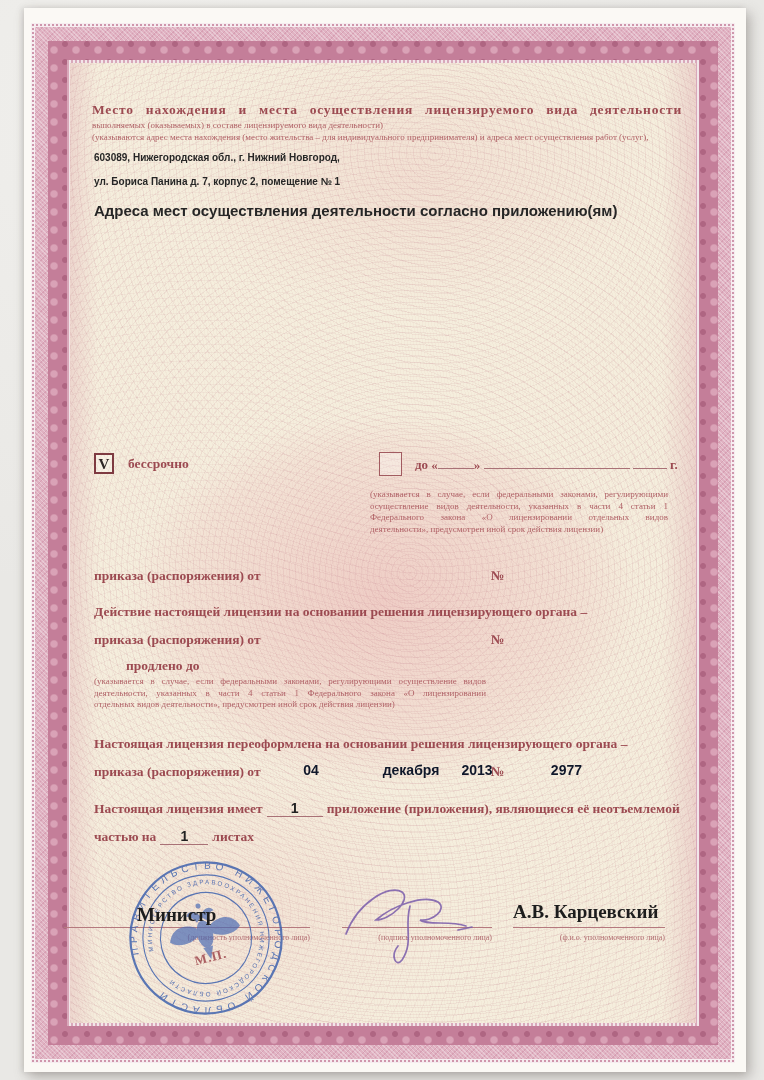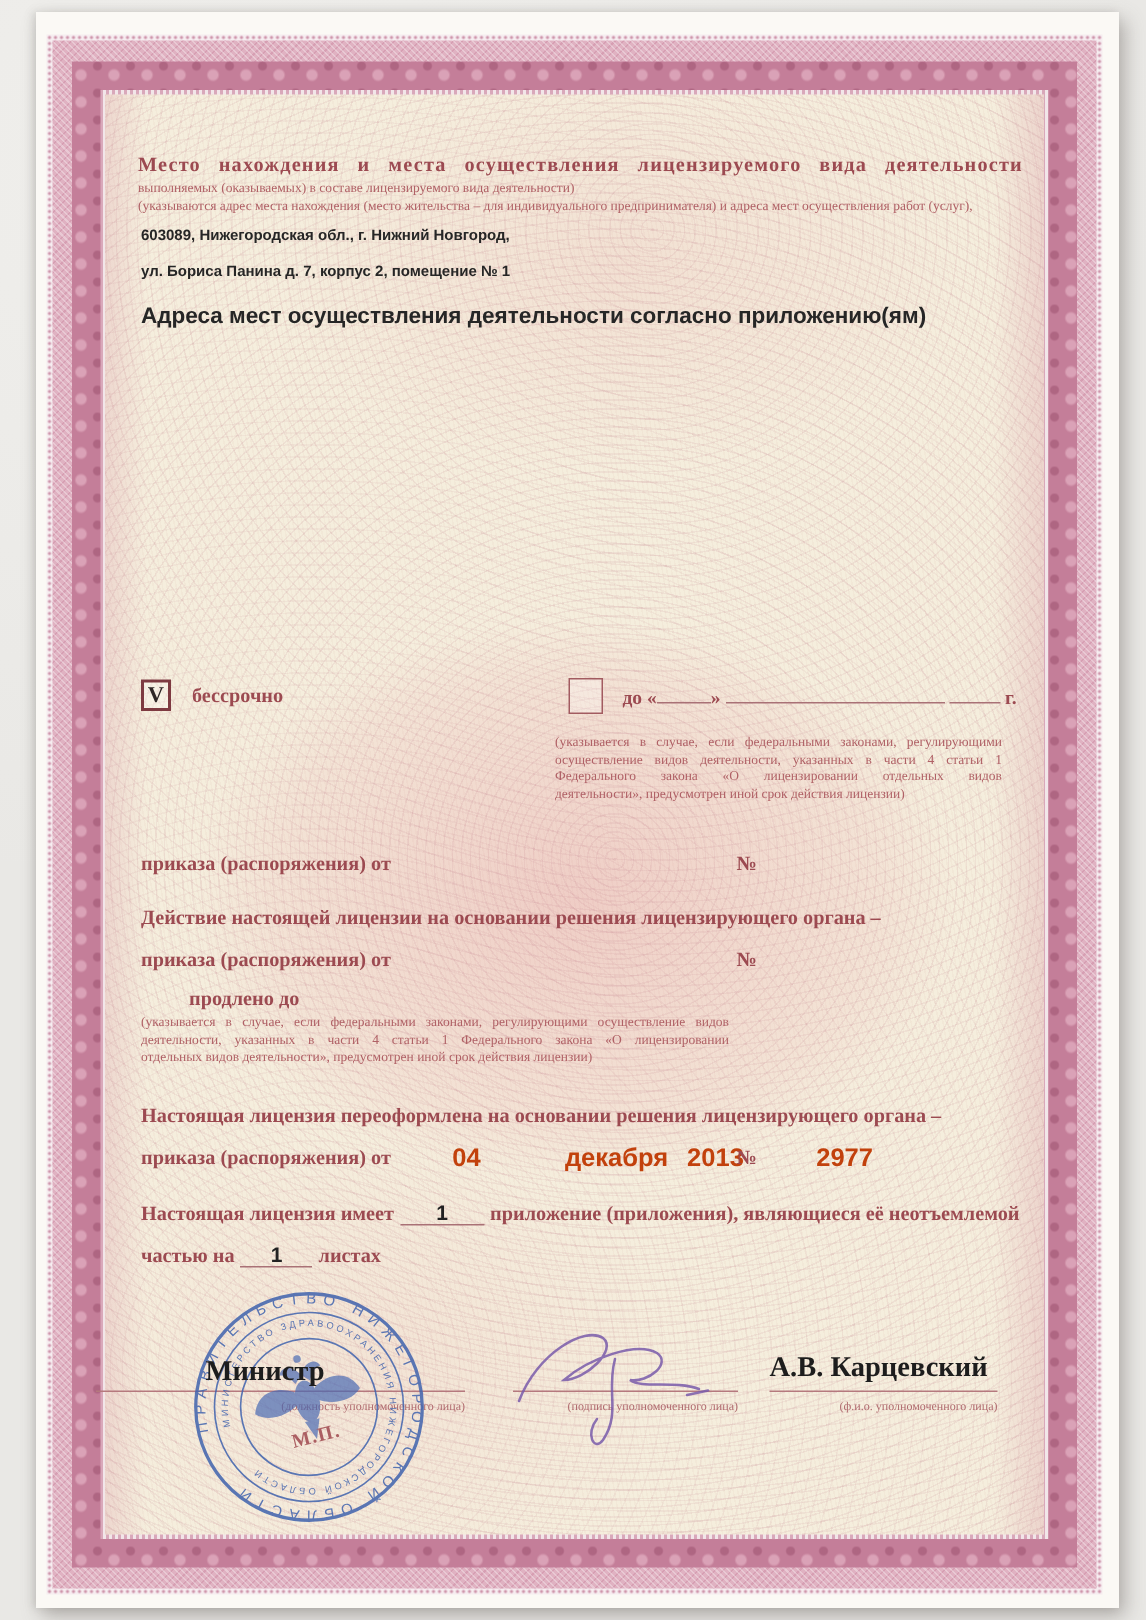--- a/index.html
+++ b/index.html
@@ -64,21 +64,21 @@
   .cbox{box-sizing:border-box;background:rgba(255,255,255,0.25);text-align:center;}
   .cb-mark{font-family:"Liberation Serif",serif;font-weight:bold;font-size:15px;color:#2e2626;line-height:18px;}
   .blank{display:inline-block;border-bottom:1px solid #a97176;height:12px;vertical-align:baseline;}
   .fill-num{display:inline-block;text-align:center;border-bottom:1px solid #a97176;
             font-family:"Liberation Sans",sans-serif;font-weight:bold;font-size:14px;color:#222;
             height:16px;line-height:16px;margin:0 4px;vertical-align:baseline;}
   .sig-line{position:absolute;border-top:1px solid #b5797e;height:0;}
   .caption{position:absolute;font-family:"Liberation Serif",serif;font-size:8px;color:#b06b6f;text-align:right;}
   .bigname{font-family:Liberation Serif, serif;font-weight:bold;font-size:19px;color:#1d1d1d;}
   .stamp-wrap{transform:rotate(-14deg);opacity:0.85;}
-  .date-ink{position:absolute;font-family:"Liberation Sans",sans-serif;font-weight:bold;font-size:17px;color:#c2410c;text-align:center;}
+  .date-ink{position:absolute;font-family:"Liberation Sans",sans-serif;font-weight:bold;font-size:14px;color:#0f172a;text-align:center;}
 </style>
 </head>
 <body>
 
 <div class="paper">
   <div class="frame">
     <div class="band-light">
       <div class="band-rose">
         <div class="band-innerlace">
           <div class="interior"></div>

